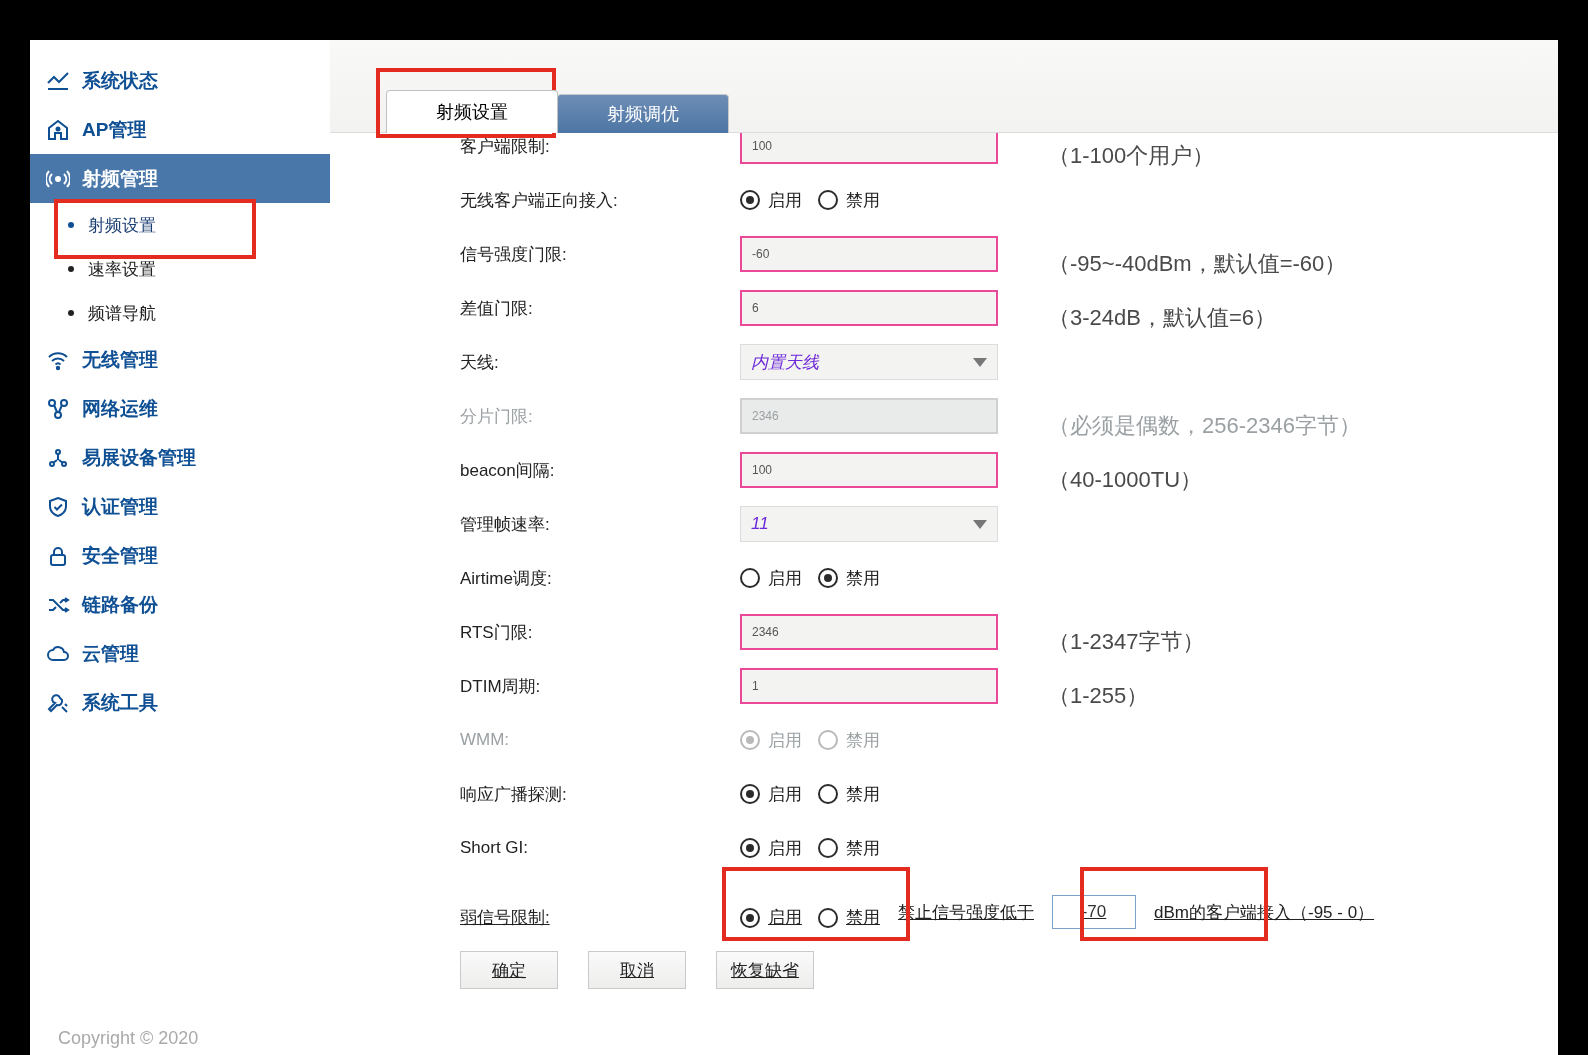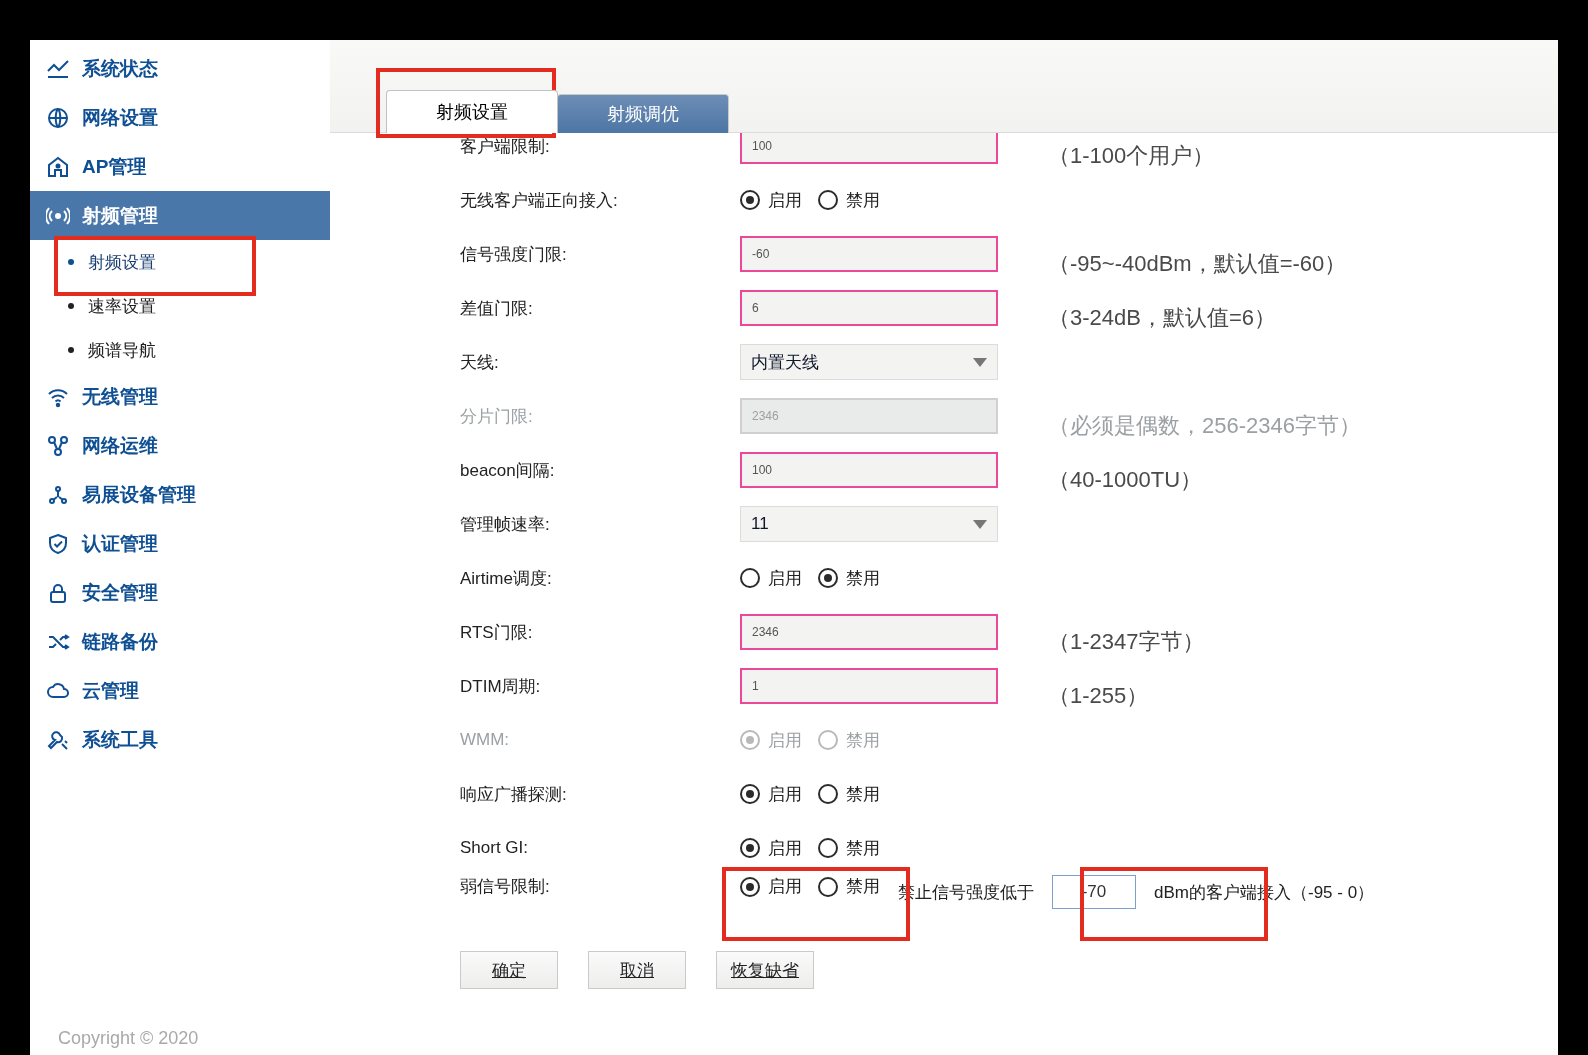--- a/index.html
+++ b/index.html
@@ -34,21 +34,21 @@
     left:30px;
     top:40px;
     right:30px;
     bottom:0;
     background:#fff;
   }
 
   
   .sidebar{
     position:absolute;
-    left:0;top:4px;bottom:0;
+    left:0;top:16px;bottom:0;
     width:300px;
     background:#fff;
     border-right:7px solid #15803d;
     text-align:center;
   }
   .main{
     position:absolute;
     left:300px; right:0; top:0; bottom:0;
     background:#fff;
   }
@@ -187,41 +187,42 @@
     box-sizing:border-box;
   }
   input.text:disabled{background:#e9eaea;color:#9aa0a3;border-color:#d0d0d0;}
 
   .select{
     width:258px;height:36px;
     border:1px solid #dcdcdc;
     background:#f3f3f2;
     display:flex;align-items:center;justify-content:space-between;
     padding:0 10px;box-sizing:border-box;
-    font-size:17px;color:#0f172a;
+    font-size:17px;color:#6d28d9;
     cursor:pointer;
+    font-style:italic;
   }
   .select .caret{
     width:0;height:0;border-left:7px solid transparent;border-right:7px solid transparent;
     border-top:9px solid #777;
   }
 
   .radios{display:flex;align-items:center;gap:16px;}
   .radio-wrap{display:inline-flex;align-items:center;cursor:pointer;}
   .radio-circle{
     width:16px;height:16px;border:2px solid #2b2b2b;border-radius:50%;
     display:inline-flex;align-items:center;justify-content:center;margin-right:8px;
   }
   .radio-circle .dot{width:8px;height:8px;border-radius:50%;background:#2b2b2b;display:none;}
   .radio-wrap.checked .radio-circle .dot{display:block;}
   .radio-wrap.disabled{color:var(--muted);}
   .radio-wrap.disabled .radio-circle{border-color:#b9b9b9;}
   .radio-wrap.disabled .radio-circle .dot{background:#b9b9b9;}
 
-  .weak-row{display:flex;align-items:flex-start;}
+  .weak-row{display:flex;align-items:flex-end;text-decoration:underline;}
   .weak-row .weak-mid{display:flex;align-items:center;gap:18px;font-size:17px;}
   .weak-input{
     width:78px;height:30px;text-align:center;
     border:1px solid #7da2c9;
     background:#fff;
     font-size:17px;
     color:#333;
   }
 
   
@@ -253,31 +254,20 @@
 
     <div class="sidebar">
       <div class="si">
         <span class="ico">
           <svg width="24" height="24" viewBox="0 0 24 24" fill="none" stroke="currentColor" stroke-width="2">
               <polyline points="2 14 8 8 13 13 22 4"></polyline>
               <path d="M2 20h20"></path>
             </svg>
         </span>
         <span>系统状态</span>
-      </div>
-      <div class="si">
-        <span class="ico">
-          <svg width="24" height="24" viewBox="0 0 24 24" fill="none" stroke="currentColor" stroke-width="2">
-              <circle cx="12" cy="12" r="9"></circle>
-              <path d="M3 12h18"></path>
-              <path d="M12 3c3 3 3 15 0 18"></path>
-              <path d="M12 3c-3 3-3 15 0 18"></path>
-            </svg>
-        </span>
-        <span>网络设置</span>
       </div>
       <div class="si">
         <span class="ico">
           <svg width="24" height="24" viewBox="0 0 24 24" fill="none" stroke="currentColor" stroke-width="2">
               <path d="M12 3 3 10v11h6v-6h6v6h6V10z"></path>
               <circle cx="12" cy="11" r="1.5" fill="currentColor"></circle>
             </svg>
         </span>
         <span>AP管理</span>
       </div>

